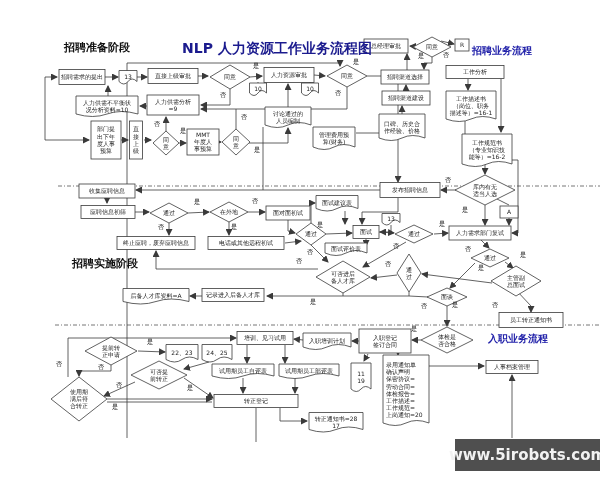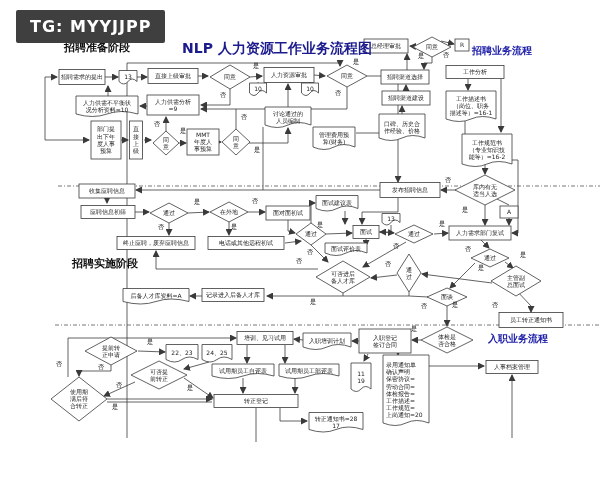--- a/index.html
+++ b/index.html
@@ -463,14 +463,14 @@
       <text x="59" y="366" font-size="6.5" fill="#222" text-anchor="middle">否</text>
       <text x="119" y="387" font-size="6.5" fill="#222" text-anchor="middle">否</text>
       <text x="190" y="390" font-size="6.5" fill="#222" text-anchor="middle">是</text>
       <text x="115" y="409" font-size="6.5" fill="#222" text-anchor="middle">是</text>
       <text x="97" y="51" font-size="11" fill="#111111" font-weight="bold" text-anchor="middle">招聘准备阶段</text>
       <text x="105" y="267" font-size="11" fill="#111111" font-weight="bold" text-anchor="middle">招聘实施阶段</text>
       <text x="502" y="54" font-size="10" fill="#2222aa" font-weight="bold" text-anchor="middle">招聘业务流程</text>
       <text x="518" y="342" font-size="10" fill="#2222aa" font-weight="bold" text-anchor="middle">入职业务流程</text>
       <text x="277" y="53" font-size="14" fill="#1b1b8e" font-weight="bold" text-anchor="middle">NLP 人力资源工作业务流程图</text>
     </svg>
-  <div class="overlay-badge">TG: MYYJJPP</div>
+  <div class="overlay-watermark">www.5irobots.com</div>
 </div>
 
 </body></html>

